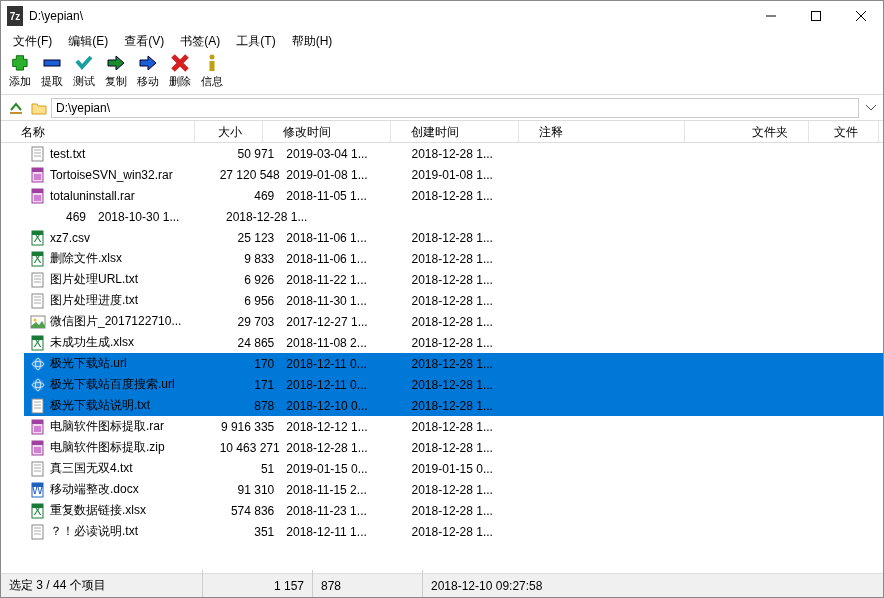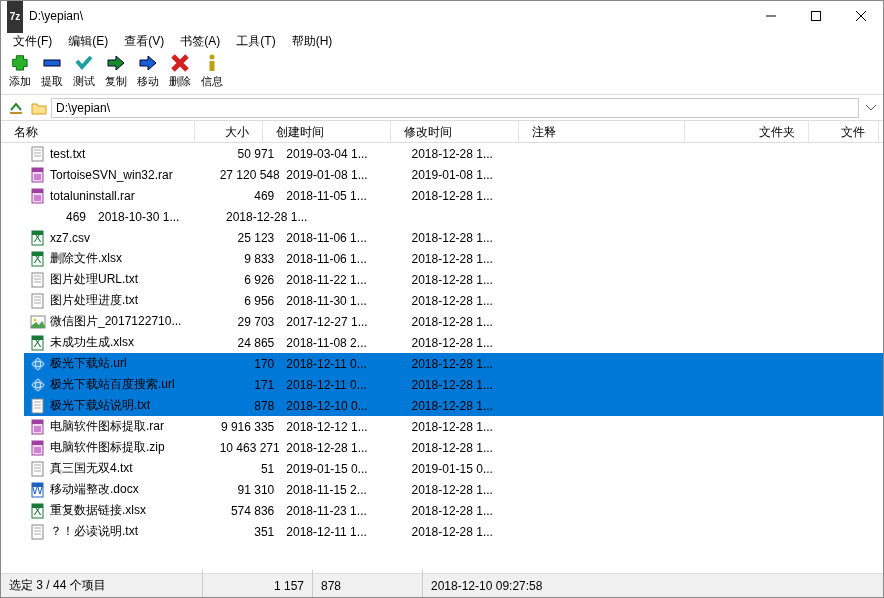--- a/index.html
+++ b/index.html
@@ -1,34 +1,34 @@
 <!DOCTYPE html>
 <html><head>
 <meta charset="utf-8">
 <style>
 * { margin: 0; padding: 0; box-sizing: border-box; font-family: "Microsoft YaHei", "Segoe UI", sans-serif; font-size: 12px; }
 body { background: #fff; width: 884px; height: 598px; border: 1px solid #888; display: flex; flex-direction: column; overflow: hidden; }
 .titlebar { height: 30px; display: flex; align-items: center; padding: 0 0 0 6px; background: #fff; }
-.titlebar .app-icon { width: 16px; height: 33px; background: #333; color: #fff; font-size: 10px; display: flex; align-items: center; justify-content: center; font-weight: bold; margin-right: 6px; }
+.titlebar .app-icon { width: 16px; height: 20px; background: #333; color: #fff; font-size: 10px; display: flex; align-items: center; justify-content: center; font-weight: bold; margin-right: 6px; }
 .titlebar .title { flex: 1; font-size: 12px; }
 .titlebar .win-btns { display: flex; }
 .titlebar .win-btn { width: 45px; height: 30px; display: flex; align-items: center; justify-content: center; cursor: pointer; }
 .menubar { height: 20px; display: flex; align-items: center; padding: 0 4px; }
 .menubar .menu-item { padding: 2px 8px; cursor: pointer; }
 .toolbar { height: 44px; display: flex; align-items: flex-start; padding: 2px 4px; gap: 2px; border-bottom: 1px solid #ddd; }
 .toolbar .tb-btn { width: 30px; display: flex; flex-direction: column; align-items: center; cursor: pointer; gap: 1px; }
 .toolbar .tb-btn .ico { width: 20px; height: 20px; display: flex; align-items: center; justify-content: center; }
 .toolbar .tb-btn .lbl { font-size: 11px; }
 .pathbar { height: 26px; display: flex; align-items: center; padding: 2px 4px; gap: 4px; border-bottom: 1px solid #ddd; }
 .pathbar .up-btn { width: 22px; height: 20px; display: flex; align-items: center; justify-content: center; cursor: pointer; border: 1px solid transparent; }
 .pathbar .folder-icon { width:16px; height:16px; display:flex; align-items:center; justify-content:center;}
 .pathbar .path-input { flex: 1; height: 20px; border: 1px solid #ccc; padding: 0 4px; font-size: 12px; }
 .pathbar .drop { width:16px; display:flex; align-items:center; justify-content:center; cursor:pointer;}
 .header-row { height: 22px; display: flex; border-bottom: 1px solid #ddd; background: #fff; }
-.header-row .hcell { border-right: 1px solid #e5e5e5; padding: 3px 13px; cursor: pointer; overflow: hidden; white-space: nowrap; }
+.header-row .hcell { border-right: 1px solid #e5e5e5; padding: 3px 20px; cursor: pointer; overflow: hidden; white-space: nowrap; }
 .filelist { flex: 1; overflow: auto; padding-left: 23px; }
 .row { height: 21px; display: flex; align-items: center; padding: 0; cursor: pointer; }
 .row.selected { background: #0078d7; color: #000000; }
 .cell { padding: 0 6px; overflow: hidden; white-space: nowrap; text-overflow: clip; }
 .cell.name { display: flex; align-items: center; gap: 4px; }
 .cell.size { text-align: right; }
 .fico { width: 16px; height: 16px; flex-shrink: 0; display: flex; align-items: center; justify-content: center; }
 .statusbar { height: 24px; display: flex; align-items: center; border-top: 1px solid #ddd; background: #f0f0f0; }
 .statusbar .scell { padding: 16px 8px; border-right: 1px solid #ccc; height: 100%; display: flex; align-items: center; }
 .col-name { width: 194px; }
@@ -150,22 +150,22 @@
   <div class="drop">
       <svg width="10" height="6">
         <path d="M0 0 L5 5 L10 0" fill="none" stroke="#555"></path>
       </svg>
     </div>
 </div>
 
 <div class="header-row">
   <div class="hcell col-name">名称</div>
   <div class="hcell col-size" style="text-align:right">大小</div>
+  <div class="hcell col-mod">修改时间</div>
   <div class="hcell col-create">创建时间</div>
-  <div class="hcell col-mod">修改时间</div>
   <div class="hcell col-comment">注释</div>
   <div class="hcell col-folders" style="text-align:right">文件夹</div>
   <div class="hcell col-files" style="text-align:right">文件</div>
 </div>
 
 <div class="filelist" id="filelist">
     <div class="row">
       <div class="cell name col-name">
         <span class="fico">
           <svg width="16" height="16">

